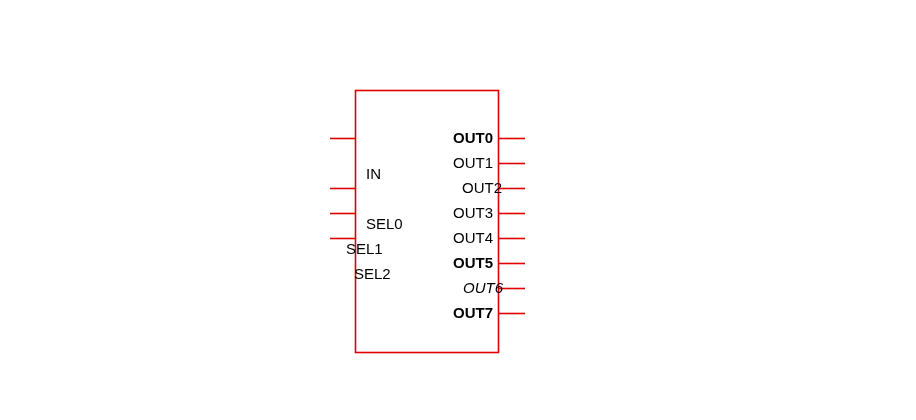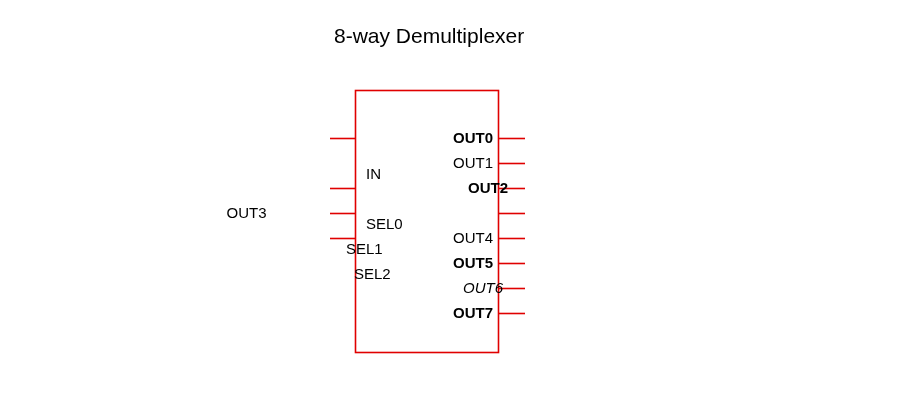--- a/index.html
+++ b/index.html
@@ -45,21 +45,20 @@
   }
   .port-label.out-label {
     text-align: right;
   }
 </style>
 </head>
 <body>
 
 <div id="canvas">
 
-  <div id="diagram-title">8-way Demultiplexer</div>
 
   <svg class="svg-layer" viewBox="0 0 916 420" xmlns="http://www.w3.org/2000/svg">
     <g id="symbol-graphics">
         <rect x="355.5" y="90.5" width="143" height="262" fill="none" stroke="#e00000" stroke-width="1.6"></rect>
         <line x1="330" x2="355" y1="138.5" y2="138.5" stroke="#e00000" stroke-width="1.6"></line>
         <line x1="330" x2="355" y1="188.5" y2="188.5" stroke="#e00000" stroke-width="1.6"></line>
         <line x1="330" x2="355" y1="213.5" y2="213.5" stroke="#e00000" stroke-width="1.6"></line>
         <line x1="330" x2="355" y1="238.5" y2="238.5" stroke="#e00000" stroke-width="1.6"></line>
         <line x1="498" x2="525" y1="138.5" y2="138.5" stroke="#e00000" stroke-width="1.6"></line>
         <line x1="498" x2="525" y1="163.5" y2="163.5" stroke="#e00000" stroke-width="1.6"></line>
@@ -72,21 +71,21 @@
       </g>
   </svg>
 
   <div id="labels-layer">
       <div class="port-label in-label" style="top: 130px; left: 366px;">IN</div>
       <div class="port-label in-label" style="top: 180px; left: 366px;">SEL0</div>
       <div class="port-label in-label" style="top: 205px; left: 346px;">SEL1</div>
       <div class="port-label in-label" style="top: 230px; left: 354px;">SEL2</div>
       <div class="port-label out-label" style="top: 130px; left: 0px; width: 493px; font-weight: bold;">OUT0</div>
       <div class="port-label out-label" style="top: 155px; left: 0px; width: 493px;">OUT1</div>
-      <div class="port-label out-label" style="top: 180px; left: 15px; width: 493px; font-weight: bold;">OUT2</div>
-      <div class="port-label out-label" style="top: 205px; left: 0px; width: 493px; text-align: center;">OUT3</div>
+      <div class="port-label out-label" style="top: 180px; left: 9px; width: 493px;">OUT2</div>
+      <div class="port-label out-label" style="top: 205px; left: 0px; width: 493px;">OUT3</div>
       <div class="port-label out-label" style="top: 230px; left: 0px; width: 493px;">OUT4</div>
       <div class="port-label out-label" style="top: 255px; left: 0px; width: 493px; font-weight: bold;">OUT5</div>
       <div class="port-label out-label" style="top: 280px; left: 10px; width: 493px; font-style: italic;">OUT6</div>
       <div class="port-label out-label" style="top: 305px; left: 0px; width: 493px; font-weight: bold;">OUT7</div>
     </div>
 
 </div>
 
 </body></html>

